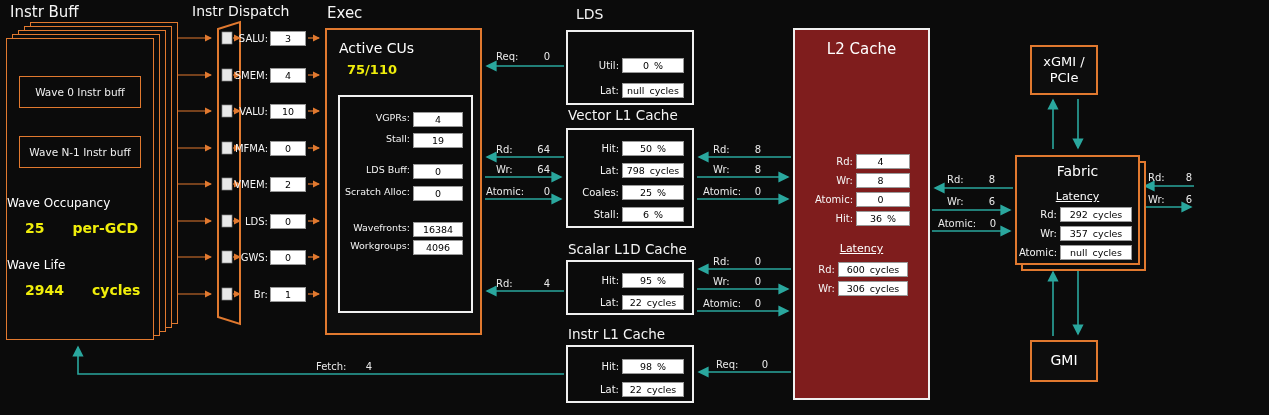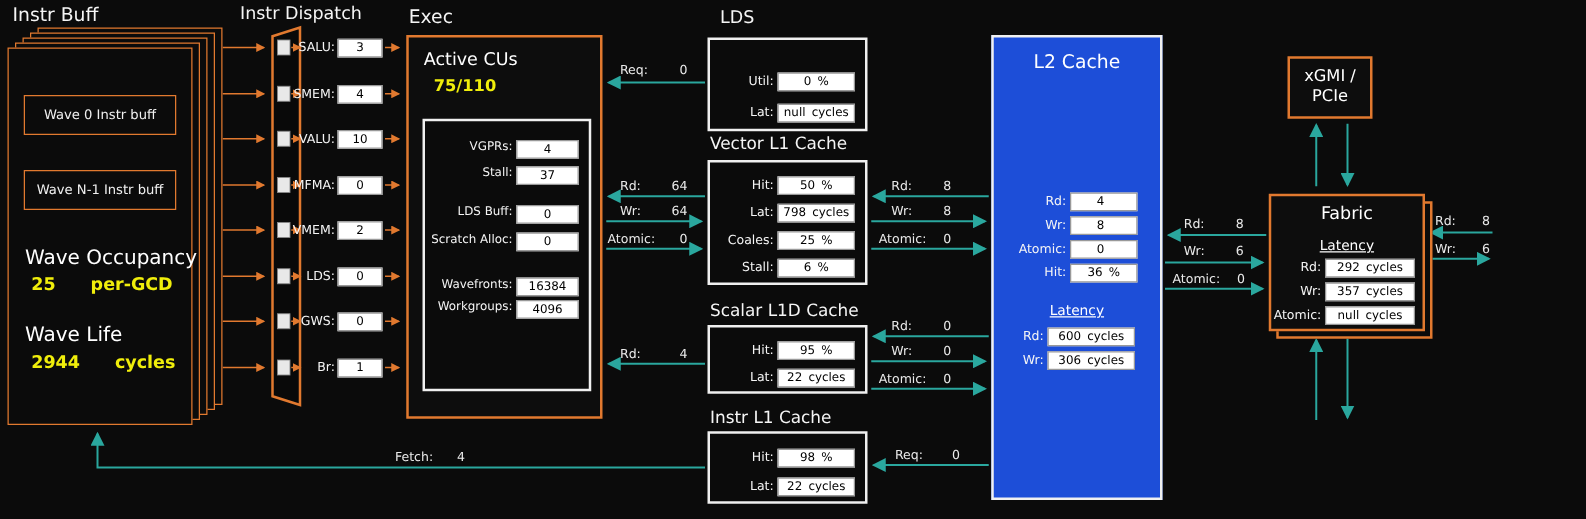--- a/index.html
+++ b/index.html
@@ -7,21 +7,21 @@
   .canvas { position:relative; width:1269px; height:415px; background:#0b0b0b; overflow:hidden; }
   svg.flows { position:absolute; left:0; top:0; width:1269px; height:415px; pointer-events:none; }
 
   .t { position:absolute; color:#f5f5f5; white-space:nowrap; }
 
   
   .stack-layer { position:absolute; width:148px; height:302px; background:#0b0b0b; border:1.5px solid #e1792f; }
   .ib-front { position:absolute; left:6px; top:38px; width:148px; height:302px; background:#0b0b0b; border:1.5px solid #e1792f; }
   .wavebox { position:absolute; left:12px; width:122px; height:32px; border:1.5px solid #e1792f; color:#f0f0f0;
              font-size:10.5px; display:flex; align-items:center; justify-content:center; }
-  .ib-label { position:absolute; left:13px; color:#fff; font-size:16px; white-space:nowrap; }
+  .ib-label { position:absolute; left:0; color:#fff; font-size:12px; white-space:nowrap; }
   .ib-vals { position:absolute; left:0; width:100%; display:flex; padding-left:18px; gap:28px; font-size:14px; font-weight:bold; }
   .yellow { color:#f0ee0b; }
 
   
   .drow { position:absolute; right:963px; display:flex; align-items:center; justify-content:flex-end; height:16px; }
   .dlabel { color:#f5f5f5; font-size:10px; white-space:nowrap; margin-right:2px; }
   .mbox { height:15px; background:#fff; border:1px solid #999; color:#000; font-size:9.5px;
           display:flex; align-items:center; justify-content:center; gap:5px; flex-shrink:0; white-space:nowrap; }
   .w36{width:36px} .w50{width:50px} .w54{width:54px} .w62{width:62px} .w70{width:70px} .w72{width:72px}
 
@@ -33,21 +33,21 @@
   .erow { position:absolute; right:8px; display:flex; align-items:flex-start; justify-content:flex-end; height:15px; }
   .elabel { color:#f5f5f5; font-size:9.5px; white-space:nowrap; margin-right:3px; }
 
   
   .cachebox { position:absolute; left:566px; width:128px; border:2px solid #f0f0f0; background:#0b0b0b; }
   .ctitle { position:absolute; left:568px; color:#f5f5f5; font-size:13.5px; white-space:nowrap; }
   .crow { position:absolute; right:8px; display:flex; align-items:center; justify-content:flex-end; height:16px; }
   .clabel { color:#f5f5f5; font-size:10px; white-space:nowrap; margin-right:3px; }
 
   
-  .l2box { position:absolute; left:793px; top:28px; width:137px; height:372px; border:2px solid #f0f0f0; background:#1d4ed8; }
+  .l2box { position:absolute; left:793px; top:28px; width:137px; height:372px; border:2px solid #f0f0f0; background:#7f1d1d; }
   .l2title { position:absolute; left:0; top:10px; width:100%; text-align:center; color:#fff; font-size:15px; }
   .latlabel { position:absolute; left:0; width:100%; text-align:center; color:#fff; font-size:11px; text-decoration:underline; }
 
   
   .fabric-shadow { position:absolute; left:1021px; top:161px; width:125px; height:110px; border:2px solid #e1792f; background:#0b0b0b; }
   .fabric { position:absolute; left:1015px; top:155px; width:125px; height:110px; border:2px solid #e1792f; background:#0d0d0d; }
   .ftitle { position:absolute; left:0; top:6px; width:100%; text-align:center; color:#fff; font-size:14px; }
   .frow { position:absolute; right:6px; display:flex; align-items:center; justify-content:flex-end; height:15px; }
   .obox { position:absolute; border:2px solid #e1792f; background:#0d0d0d; color:#fff;
           display:flex; flex-direction:column; align-items:center; justify-content:center; font-size:13px; line-height:1.25; }
@@ -212,21 +212,21 @@
   <div class="execbox">
     <div class="exec-activecus">Active CUs</div>
     <div class="exec-cuval yellow">75/110</div>
     <div class="exec-inner">
       <div class="erow" style="top:15px">
         <span class="elabel">VGPRs:</span>
         <span class="mbox w50">4</span>
       </div>
       <div class="erow" style="top:36px">
         <span class="elabel">Stall:</span>
-        <span class="mbox w50">37</span>
+        <span class="mbox w50">19</span>
       </div>
       <div class="erow" style="top:67px">
         <span class="elabel">LDS Buff:</span>
         <span class="mbox w50">0</span>
       </div>
       <div class="erow" style="top:89px">
         <span class="elabel">Scratch Alloc:</span>
         <span class="mbox w50">0</span>
       </div>
       <div class="erow" style="top:125px">
@@ -397,20 +397,23 @@
         <span>null</span>
         <span>cycles</span>
       </span>
     </div>
   </div>
 
   <div class="obox" style="left:1030px;top:45px;width:68px;height:50px">
     <span>xGMI /</span>
     <span>PCIe</span>
   </div>
+  <div class="obox" style="left:1030px;top:340px;width:68px;height:42px;font-size:14px">
+    <span>GMI</span>
+  </div>
 
   <div class="al" style="left:496px;top:51px;width:54px">
     <span>Req:</span>
     <span>0</span>
   </div>
   <div class="al" style="left:496px;top:144px;width:54px">
     <span>Rd:</span>
     <span>64</span>
   </div>
   <div class="al" style="left:496px;top:164px;width:54px">

